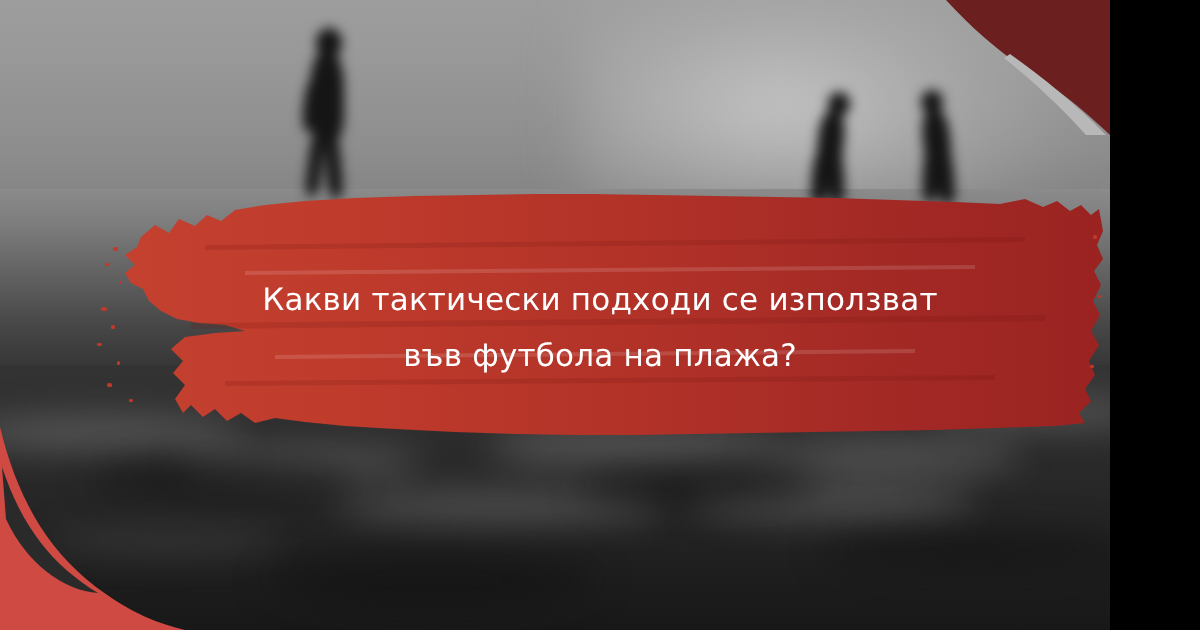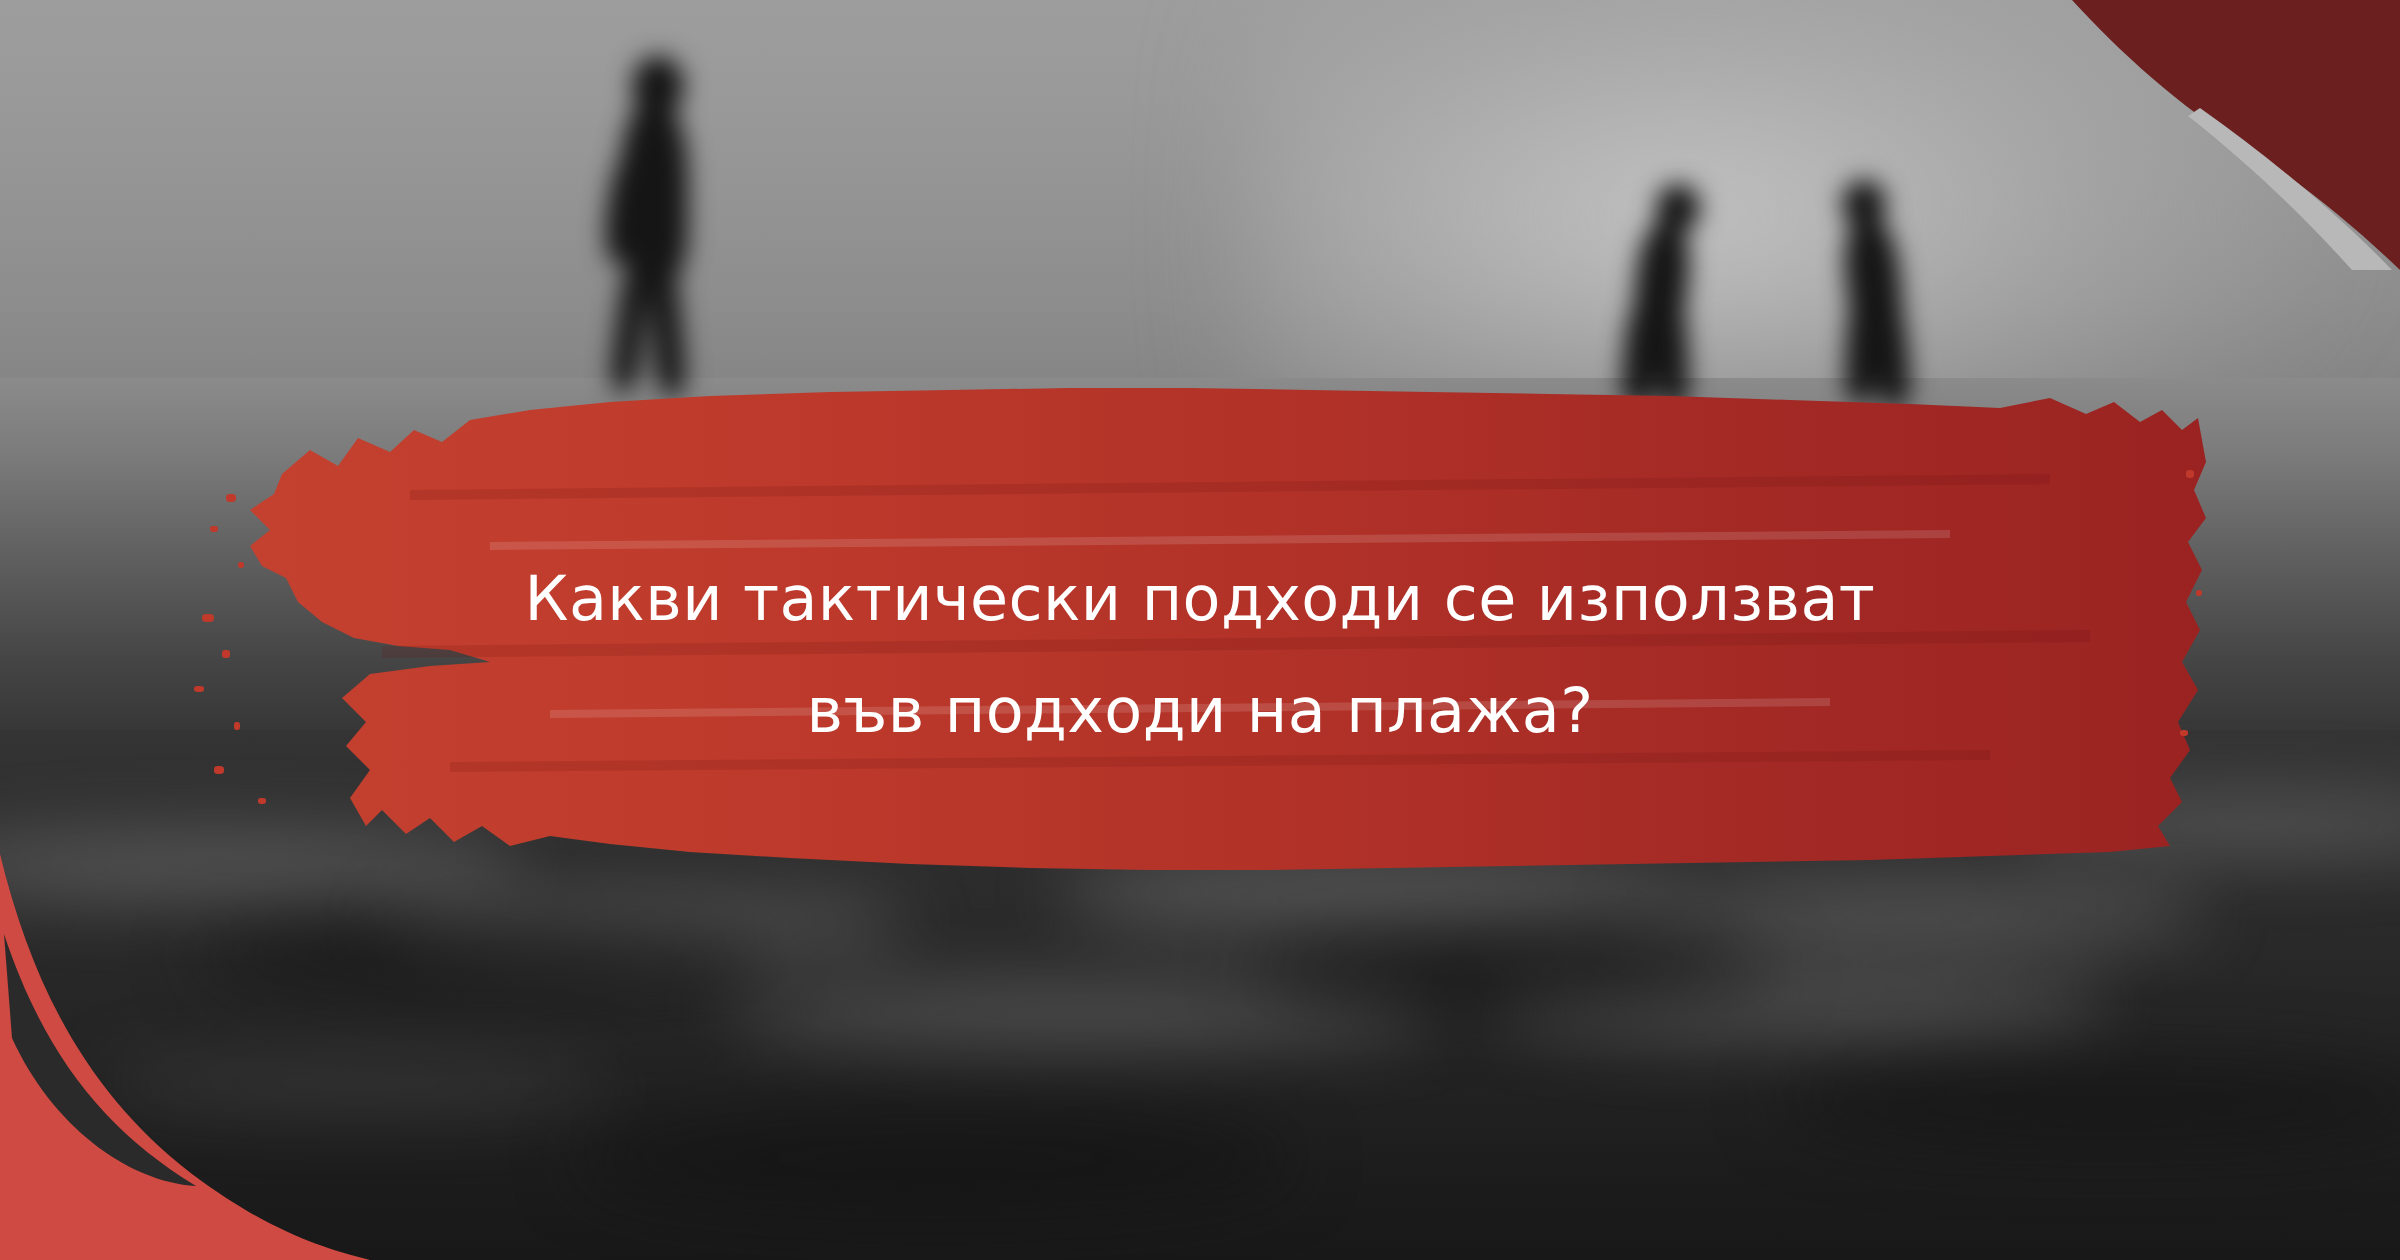--- a/index.html
+++ b/index.html
@@ -2,21 +2,21 @@
 <html><head>
 <meta charset="utf-8">
 <style>
   html, body {
     margin: 0;
     padding: 0;
     background: #000;
   }
   .canvas {
     position: relative;
-    width: 1200px;
+    width: 1110px;
     height: 630px;
     overflow: hidden;
     font-family: "DejaVu Sans", sans-serif;
     background: #ef4444;
   }
 
   
   .photo {
     position: absolute;
     inset: 0;
@@ -222,16 +222,16 @@
     <div class="brush-speck" style="left:22px;  top:176px; width:3px;  height:4px;"></div>
     <div class="brush-speck" style="left:12px;  top:198px; width:5px;  height:4px;"></div>
     <div class="brush-speck" style="left:34px;  top:214px; width:4px;  height:3px;"></div>
     <div class="brush-speck" style="left:998px; top:50px;  width:4px;  height:4px;"></div>
     <div class="brush-speck" style="left:1003px;top:110px; width:3px;  height:3px;"></div>
     <div class="brush-speck" style="left:995px; top:180px; width:4px;  height:3px;"></div>
   </div>
 
   <div class="headline">
     <span class="ln">Какви тактически подходи се използват</span>
-    <span class="ln">във подходи на плажа?</span>
+    <span class="ln">във футбола на плажа?</span>
   </div>
 
 </div>
 
 </body></html>

